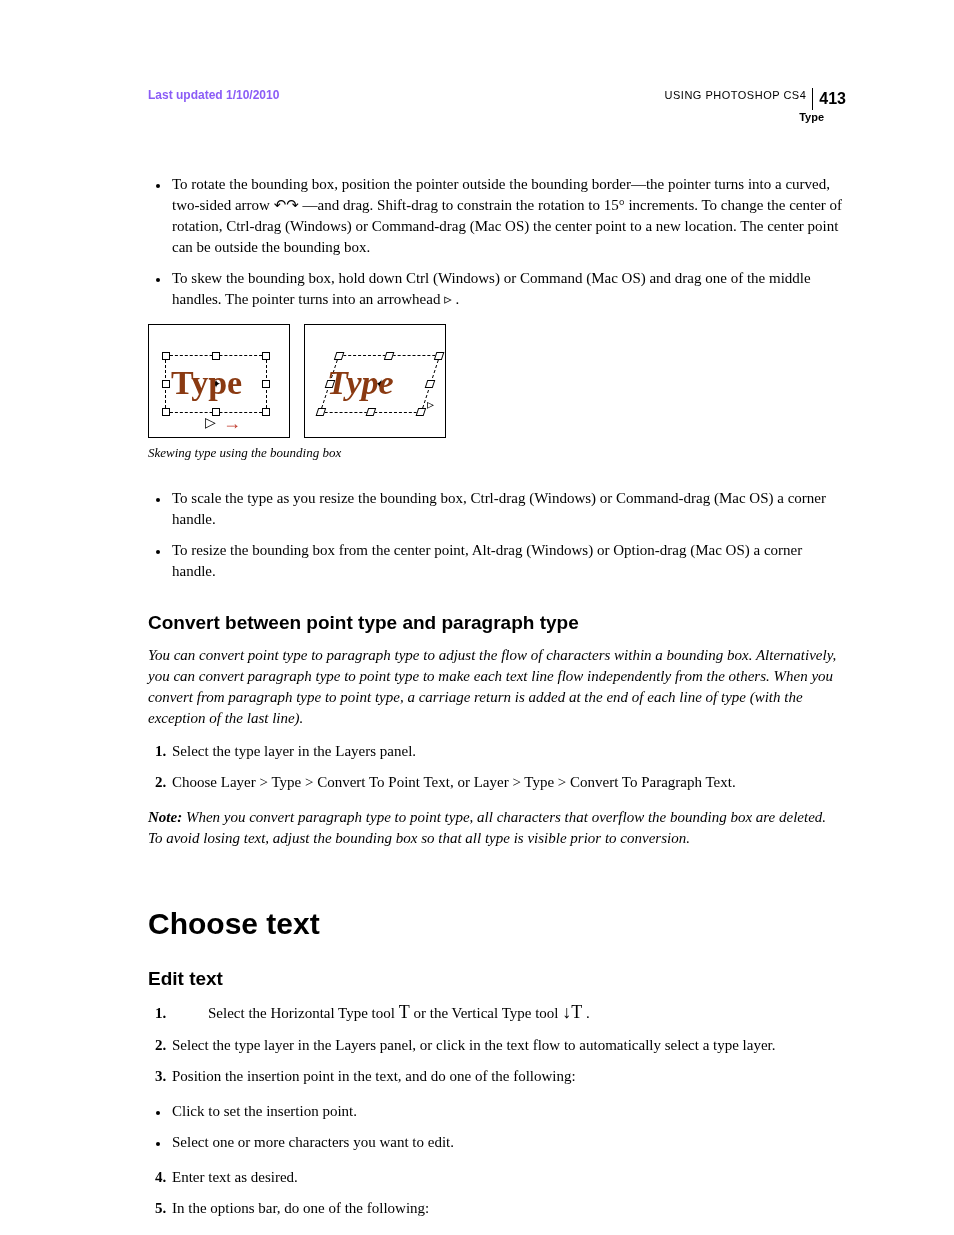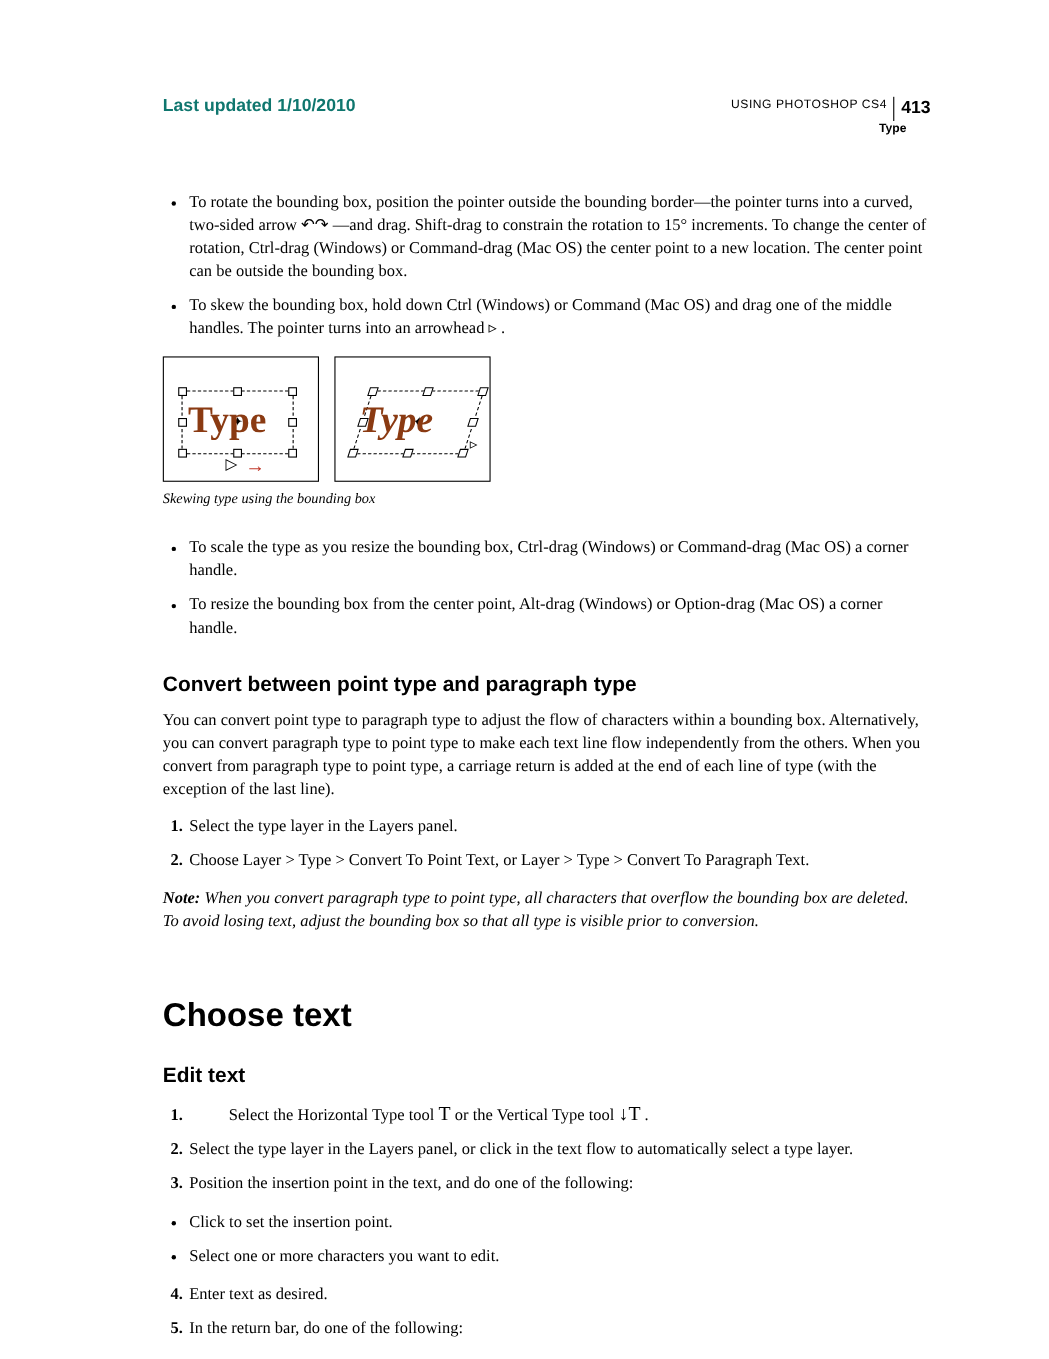--- a/index.html
+++ b/index.html
@@ -17,24 +17,24 @@
     padding: 88px 108px 60px 148px;
   }
   .header {
     display: flex;
     justify-content: space-between;
     align-items: flex-start;
     font-size: 13px;
     margin-bottom: 48px;
   }
   .header-left {
-    color: #0f766e;
-    font-family: "Myriad Pro", Arial, Helvetica, sans-serif;
-    font-weight: 700;
-    font-size: 16px;
+    color: #8b5cf6;
+    font-family: "Myriad Pro", Arial, Helvetica, sans-serif;
+    font-weight: 700;
+    font-size: 12px;
   }
   .header-right {
     text-align: right;
     line-height: 1.4;
     font-family: "Myriad Pro", Arial, Helvetica, sans-serif;
   }
   .header-product {
     display: inline-block;
     font-size: 11px;
     letter-spacing: 0.5px;
@@ -97,20 +97,21 @@
     margin-bottom: 26px;
   }
   h2.subhead {
     font-family: "Myriad Pro", Arial, Helvetica, sans-serif;
     font-weight: 700;
     font-size: 19px;
     margin: 28px 0 8px 0;
   }
   p.para {
     margin: 0 0 12px 0;
+    font-style: italic;
   }
   .note {
     margin: 10px 12px 0 0;
   }
   .note-label {
     font-style: italic;
     font-weight: 700;
   }
   .note-body {
     font-style: italic;
@@ -239,21 +240,21 @@
     </li>
     <li><span>Select the type layer in the Layers panel, or click in the text flow to automatically select a type layer.</span></li>
     <li><span>Position the insertion point in the text, and do one of the following:</span></li>
   </ol>
   <ul class="bullets">
     <li><span>Click to set the insertion point.</span></li>
     <li><span>Select one or more characters you want to edit.</span></li>
   </ul>
   <ol class="steps" start="4">
     <li><span>Enter text as desired.</span></li>
-    <li><span>In the return bar, do one of the following:</span></li>
+    <li><span>In the options bar, do one of the following:</span></li>
   </ol>
   <ul class="bullets">
     <li>
       <span>Click the Commit button </span><span style="font-weight:700;"> <span>✓</span> </span><span> to apply your changes to the type layer.</span>
     </li>
   </ul>
 
 </div>
 </div>
 

